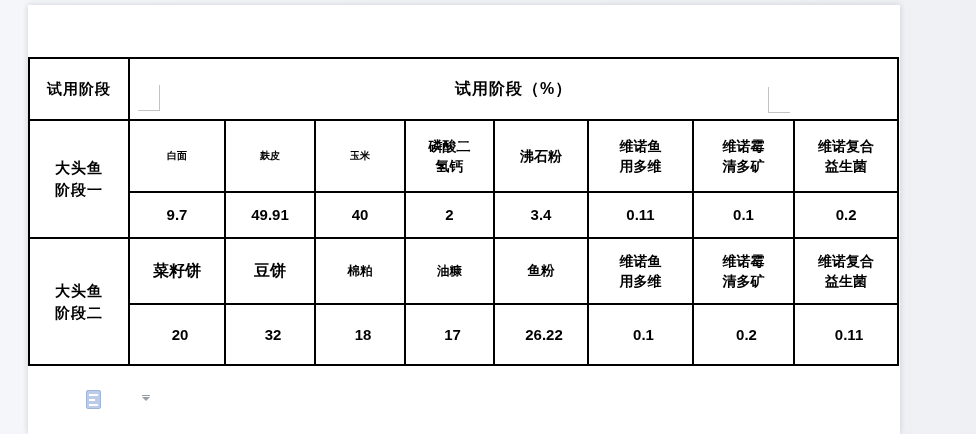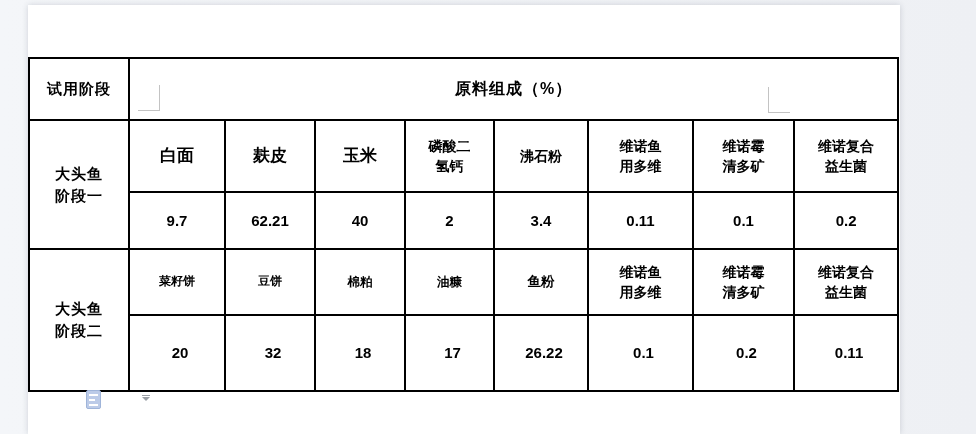--- a/index.html
+++ b/index.html
@@ -33,29 +33,29 @@
     text-align: center;
     vertical-align: middle;
     color: #000000;
     font-weight: bold;
     white-space: pre-line;
     line-height: 1.45;
     padding: 2px;
   }
   .r-head td   { height: 62px; }
   .r-names1 td { height: 72px; }
-  .r-vals1 td  { height: 57px; }
+  .r-vals1 td  { height: 46px; }
   .r-names2 td { height: 66px; }
-  .r-vals2 td  { height: 76px; padding-left: 8px; }
+  .r-vals2 td  { height: 61px; padding-left: 8px; }
 
   .stage-head { font-size: 15px; letter-spacing: 1px; }
   .comp-head  { font-size: 16px; letter-spacing: 1px; }
   .stage      { font-size: 15px; letter-spacing: 1px; line-height: 1.6; }
-  .f16 { font-size: 12px; font-family: Liberation Serif, serif; }
-  .f15 { font-size: 17px; margin-top: 20px; }
+  .f16 { font-size: 16px; font-family: Liberation Serif, serif; }
+  .f15 { font-size: 10px; margin-top: 20px; }
   .f14 { font-size: 14px; }
   .f13 { font-size: 13.5px; }
   .f12 { font-size: 12.5px; }
   .val { font-size: 15px; font-family: "Liberation Sans", sans-serif; }
 
   
   .corner-mark { position: absolute; width: 22px; height: 26px; }
   .corner-left  { left: 110px; top: 80px; border-right: 1px solid #c3c3c3; border-bottom: 1px solid #c3c3c3; }
   .corner-right { left: 740px; top: 82px; border-left: 1px solid #c3c3c3; border-bottom: 1px solid #c3c3c3; }
 
@@ -110,42 +110,42 @@
         <col style="width:90px">
           <col style="width:89px">
           <col style="width:94px">
         <col style="width:105px">
           <col style="width:101px">
           <col style="width:104px">
       </colgroup>
       <tbody>
           <tr class="r-head">
         <td class="stage-head">试用阶段</td>
-        <td class="comp-head" colspan="8">原料组成（%）</td>
+        <td class="comp-head" colspan="8">试用阶段（%）</td>
       </tr>
 
       <tr class="r-names1">
         <td class="stage" rowspan="2">大头鱼
 阶段一</td>
         <td class="f15">白面</td>
         <td class="f15">麸皮</td>
         <td class="f15">玉米</td>
         <td class="f14">磷酸二
 氢钙</td>
         <td class="f14">沸石粉</td>
         <td class="f14">维诺鱼
 用多维</td>
         <td class="f14">维诺霉
 清多矿</td>
         <td class="f14">维诺复合
 益生菌</td>
       </tr>
       <tr class="r-vals1">
         <td class="val">9.7</td>
-        <td class="val">62.21</td>
+        <td class="val">49.91</td>
         <td class="val">40</td>
         <td class="val">2</td>
         <td class="val">3.4</td>
         <td class="val">0.11</td>
         <td class="val">0.1</td>
         <td class="val">0.2</td>
       </tr>
 
       <tr class="r-names2">
         <td class="stage" rowspan="2">大头鱼

